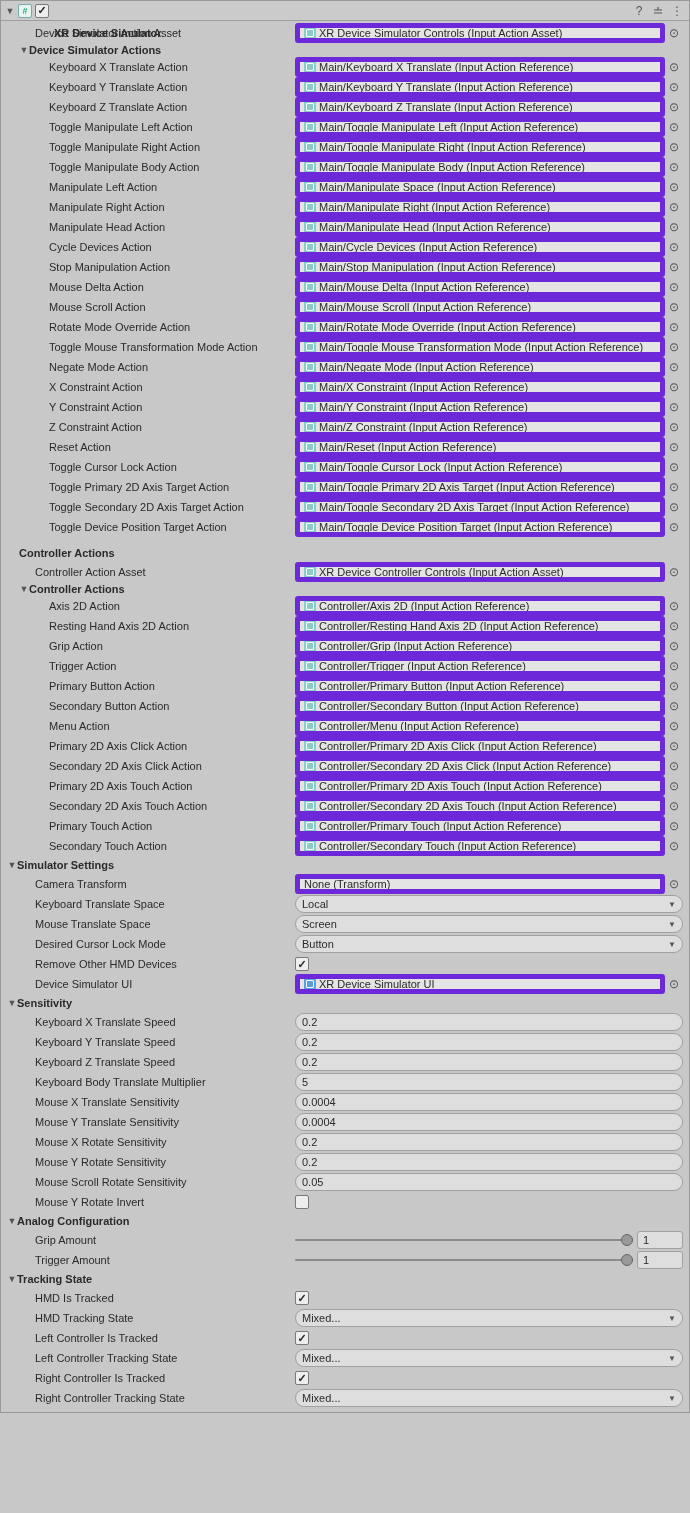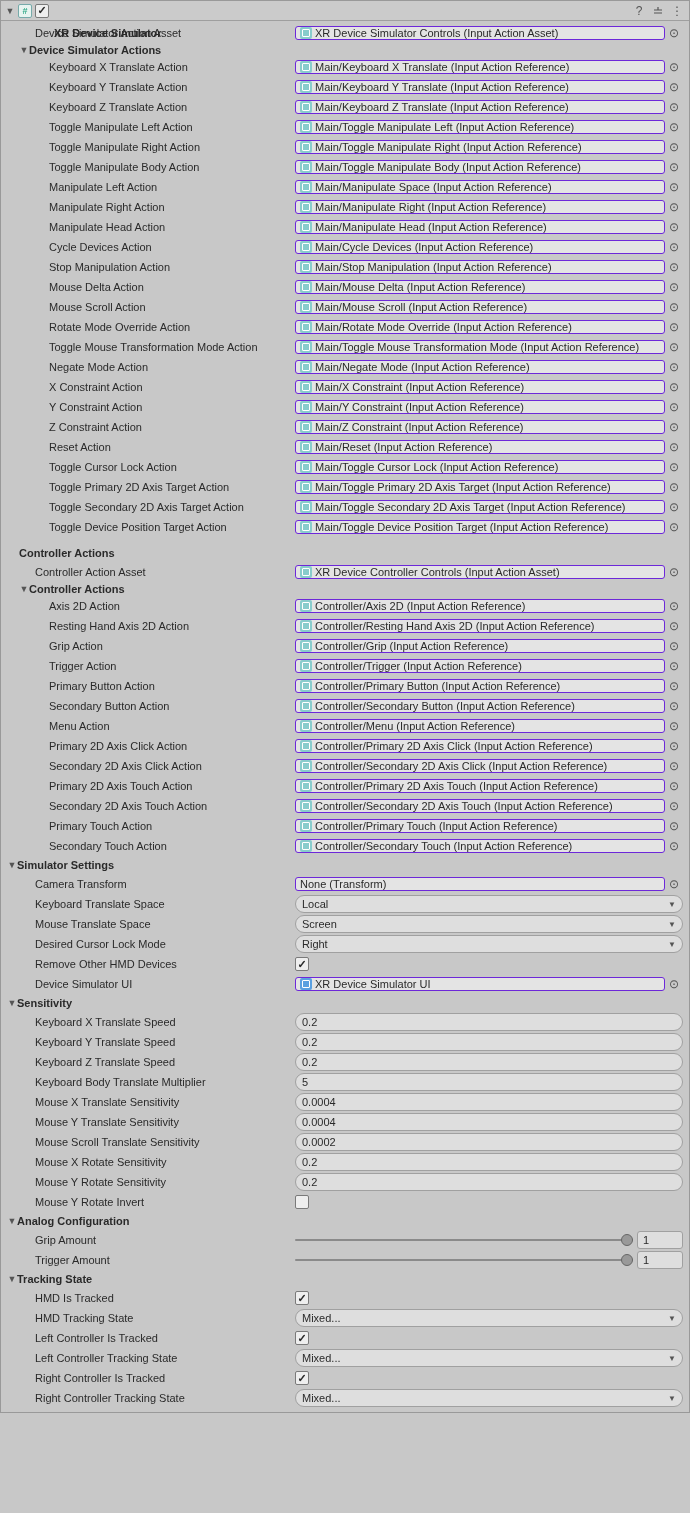--- a/index.html
+++ b/index.html
@@ -31,21 +31,21 @@
   .sub-title { font-weight: bold; display: flex; align-items: center; padding: 1px 0 1px 14px; }
   .sub-title .foldout-arrow{ margin-left: 0;}
   .sub-title-lvl1 { font-weight: bold; display: flex; align-items: center; padding: 3px 0 3px 2px;}
   
   .row { display: flex; align-items: center; height: 20px; }
   .label { padding-left: 30px; width: 290px; flex-shrink: 0; white-space: nowrap; overflow: hidden; }
   .label.lvl2 { padding-left: 44px; }
   .valcol { flex: 1; display: flex; align-items: center; gap: 0; padding-right: 2px;}
   
   .objfield {
-    flex: 1; height: 14px; background: #e4e4e4; border: 1px solid #6d28d9; border-radius: 3px;
+    flex: 1; height: 20px; background: #e4e4e4; border: 5px solid #6d28d9; border-radius: 3px;
     display: flex; align-items: center; padding: 0 2px 0 4px; overflow: hidden; white-space: nowrap;
   }
   .objfield .oicon { width: 12px; height: 12px; border-radius: 2px; background: #8cc; margin-right: 3px; flex-shrink:0; position:relative;}
   .objfield .oicon::after{content:""; position:absolute; inset:2px; border:1px solid #fff; border-radius:1px;}
   .objfield .oicon.blue { background: #5aa0e0; }
   .objfield span { flex: 1; overflow: hidden; text-overflow: clip; white-space: nowrap; }
   .picker { width: 18px; height: 18px; display:flex; align-items:center; justify-content:center; color:#555; font-size:12px; cursor:pointer;}
   
   .numfield, .dropdown {
     flex: 1; height: 18px; background: #dedede; border: 1px solid #a0a0a0; border-radius: 9px;
@@ -513,21 +513,21 @@
           <div class="dropdown">
             <span>Screen</span>
             <span class="dd-arrow">▼</span>
           </div>
         </div>
     </div>
     <div class="row">
       <div class="label">Desired Cursor Lock Mode</div>
       <div class="valcol">
           <div class="dropdown">
-            <span>Right</span>
+            <span>Button</span>
             <span class="dd-arrow">▼</span>
           </div>
         </div>
     </div>
     <div class="row">
       <div class="label">Remove Other HMD Devices</div>
       <div class="valcol">
           <span class="checkbox checked"></span>
         </div>
     </div>
@@ -577,35 +577,35 @@
             <div class="numfield">0.0004</div>
           </div>
         </div>
         <div class="row">
     <div class="label">Mouse Y Translate Sensitivity</div>
     <div class="valcol">
             <div class="numfield">0.0004</div>
           </div>
         </div>
         <div class="row">
-    <div class="label">Mouse Scroll Translate Sensitivity</div>
-    <div class="valcol">
-            <div class="numfield">0.0002</div>
-          </div>
-        </div>
-        <div class="row">
     <div class="label">Mouse X Rotate Sensitivity</div>
     <div class="valcol">
             <div class="numfield">0.2</div>
           </div>
         </div>
         <div class="row">
     <div class="label">Mouse Y Rotate Sensitivity</div>
     <div class="valcol">
             <div class="numfield">0.2</div>
+          </div>
+        </div>
+        <div class="row">
+    <div class="label">Mouse Scroll Rotate Sensitivity</div>
+    <div class="valcol">
+            <div class="numfield">0.05</div>
           </div>
         </div>
       </div>
     <div class="row">
       <div class="label">Mouse Y Rotate Invert</div>
       <div class="valcol">
           <span class="checkbox"></span>
         </div>
     </div>
 

